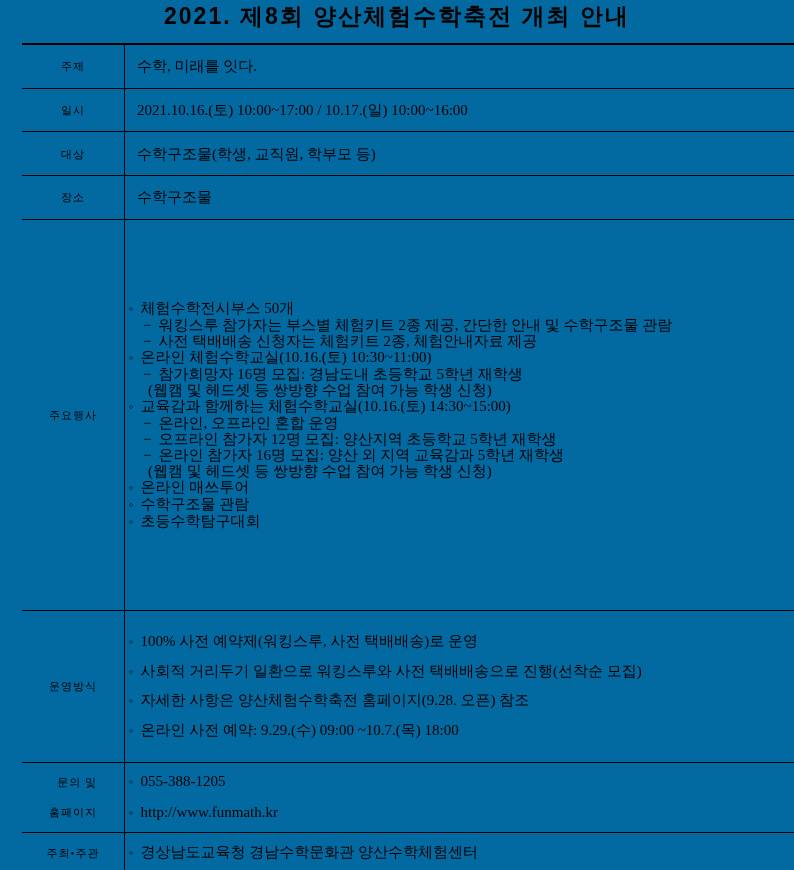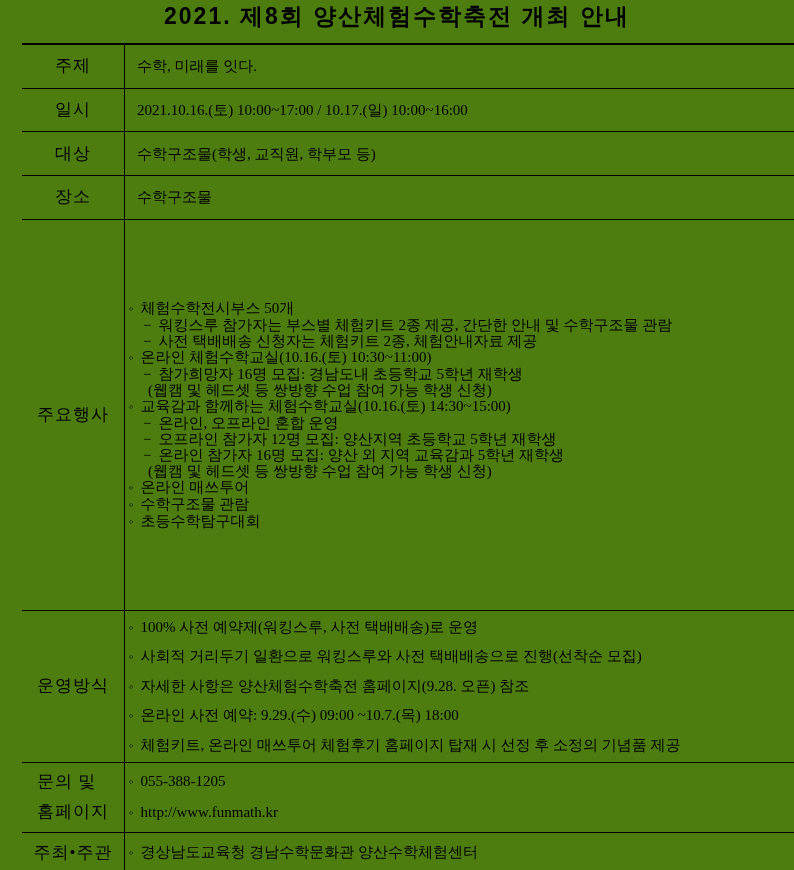--- a/index.html
+++ b/index.html
@@ -1,20 +1,20 @@
 <!DOCTYPE html>
 <html><head>
 <meta charset="utf-8">
 <style>
   * { margin:0; padding:0; box-sizing:border-box; }
   html,body { background:#ffffff; }
   .page {
     position:relative;
     width:794px; height:870px;
-    background:#4d7c0f;
+    background:#0369a1;
     overflow:hidden;
     font-family:"Liberation Serif","DejaVu Serif",serif;
     color:#000;
   }
   .title {
     position:absolute; top:1px; left:0; right:0;
     text-align:center;
     font-family:"Liberation Sans","DejaVu Sans",sans-serif;
     font-weight:bold;
     font-size:23px;
@@ -32,22 +32,22 @@
   .row:nth-child(-n+4){ height:43.7px; }
   .row:nth-child(5){ height:391px; }
   .row:nth-child(6){ height:152px; }
   .row:nth-child(7){ height:70px; }
   .row:nth-child(8){ height:40px; border-bottom:none; }
   .label-cell {
     width:103px;
     flex:0 0 103px;
     border-right:1.3px solid #000;
     display:flex; align-items:center; justify-content:center;
-    text-align:left;
-    font-size:17px;
+    text-align:right;
+    font-size:11px;
     letter-spacing:1px;
     white-space:pre-line;
     line-height:30px;
   }
   .content-cell {
     flex:1;
     display:flex; flex-direction:column; justify-content:center;
     font-size:15px;
     line-height:24px;
   }
@@ -110,21 +110,20 @@
           <div class="line bullet"><span class="marker bullet-glyph">◦</span><span>초등수학탐구대회</span></div>
         </div>
       </div>
       <div class="row">
         <div class="label-cell">운영방식</div>
         <div class="content-cell">
           <div class="line bullet"><span class="marker bullet-glyph">◦</span><span>100% 사전 예약제(워킹스루, 사전 택배배송)로 운영</span></div>
           <div class="line bullet"><span class="marker bullet-glyph">◦</span><span>사회적 거리두기 일환으로 워킹스루와 사전 택배배송으로 진행(선착순 모집)</span></div>
           <div class="line bullet"><span class="marker bullet-glyph">◦</span><span>자세한 사항은 양산체험수학축전 홈페이지(9.28. 오픈) 참조</span></div>
           <div class="line bullet"><span class="marker bullet-glyph">◦</span><span>온라인 사전 예약: 9.29.(수) 09:00 ~10.7.(목) 18:00</span></div>
-          <div class="line bullet"><span class="marker bullet-glyph">◦</span><span>체험키트, 온라인 매쓰투어 체험후기 홈페이지 탑재 시 선정 후 소정의 기념품 제공</span></div>
         </div>
       </div>
       <div class="row">
         <div class="label-cell">문의 및
 홈페이지</div>
         <div class="content-cell">
           <div class="line bullet"><span class="marker bullet-glyph">◦</span><span>055-388-1205</span></div>
           <div class="line bullet"><span class="marker bullet-glyph">◦</span><span>http://www.funmath.kr</span></div>
         </div>
       </div>

